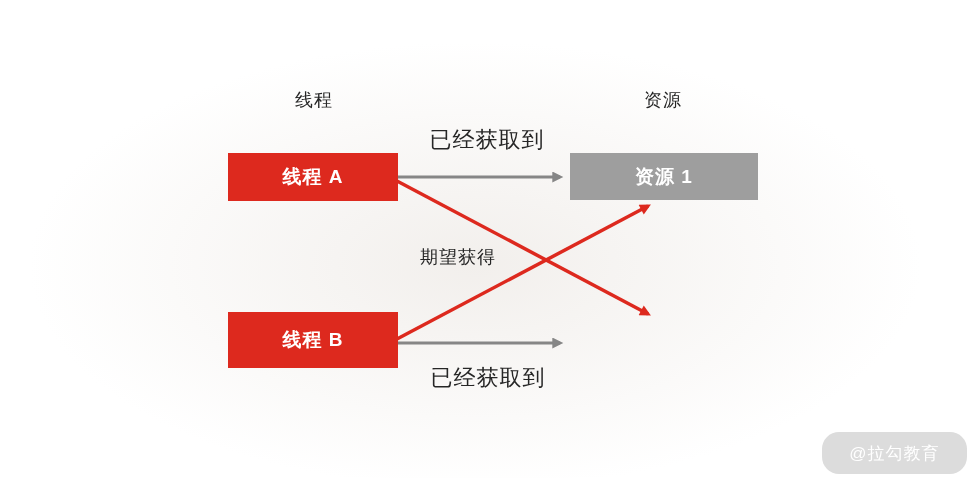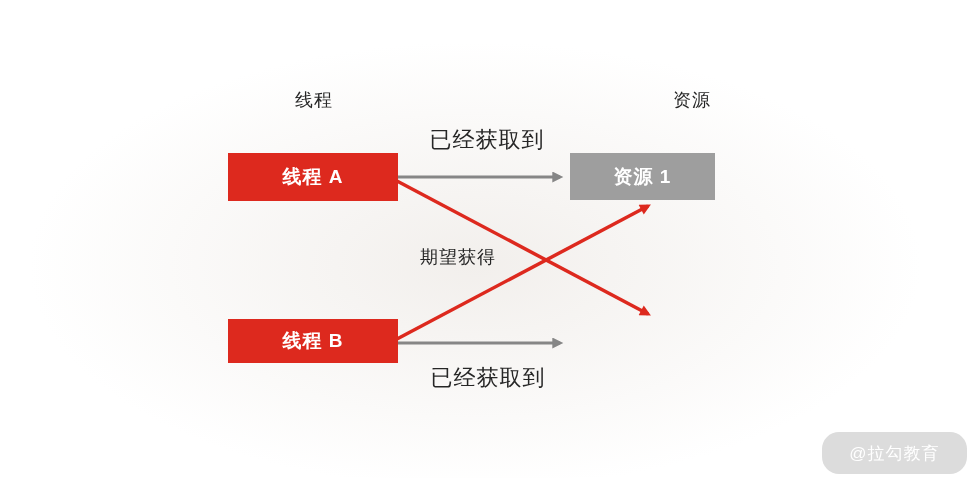--- a/index.html
+++ b/index.html
@@ -18,39 +18,39 @@
   }
   .col-title {
     position: absolute;
     transform: translate(-50%, -50%);
     font-size: 18px;
     color: #262626;
     letter-spacing: 1px;
     white-space: nowrap;
   }
   .col-title.left  { left: 314px; top: 100px; }
-  .col-title.right { left: 692px; top: 100px; }
+  .col-title.right { left: 663px; top: 100px; }
 
   .node {
     position: absolute;
     display: flex;
     align-items: center;
     justify-content: center;
     color: #ffffff;
     font-size: 19px;
     font-weight: bold;
     letter-spacing: 1px;
     white-space: nowrap;
   }
   .node.thread   { background: #dd291e; }
   .node.resource { background: #9e9e9e; }
 
   .node.thread-a   { left: 228px; top: 153px; width: 170px; height: 48px; }
-  .node.resource-1 { left: 570px; top: 153px; width: 145px; height: 47px; }
-  .node.thread-b   { left: 228px; top: 319px; width: 170px; height: 44px; }
+  .node.resource-1 { left: 570px; top: 153px; width: 188px; height: 47px; }
+  .node.thread-b   { left: 228px; top: 312px; width: 170px; height: 56px; }
   .node.resource-2 { left: 570px; top: 319px; width: 171px; height: 47px; }
 
   .edges-svg {
     position: absolute;
     left: 0; top: 0;
     width: 969px;
     height: 478px;
     pointer-events: none;
   }
 

